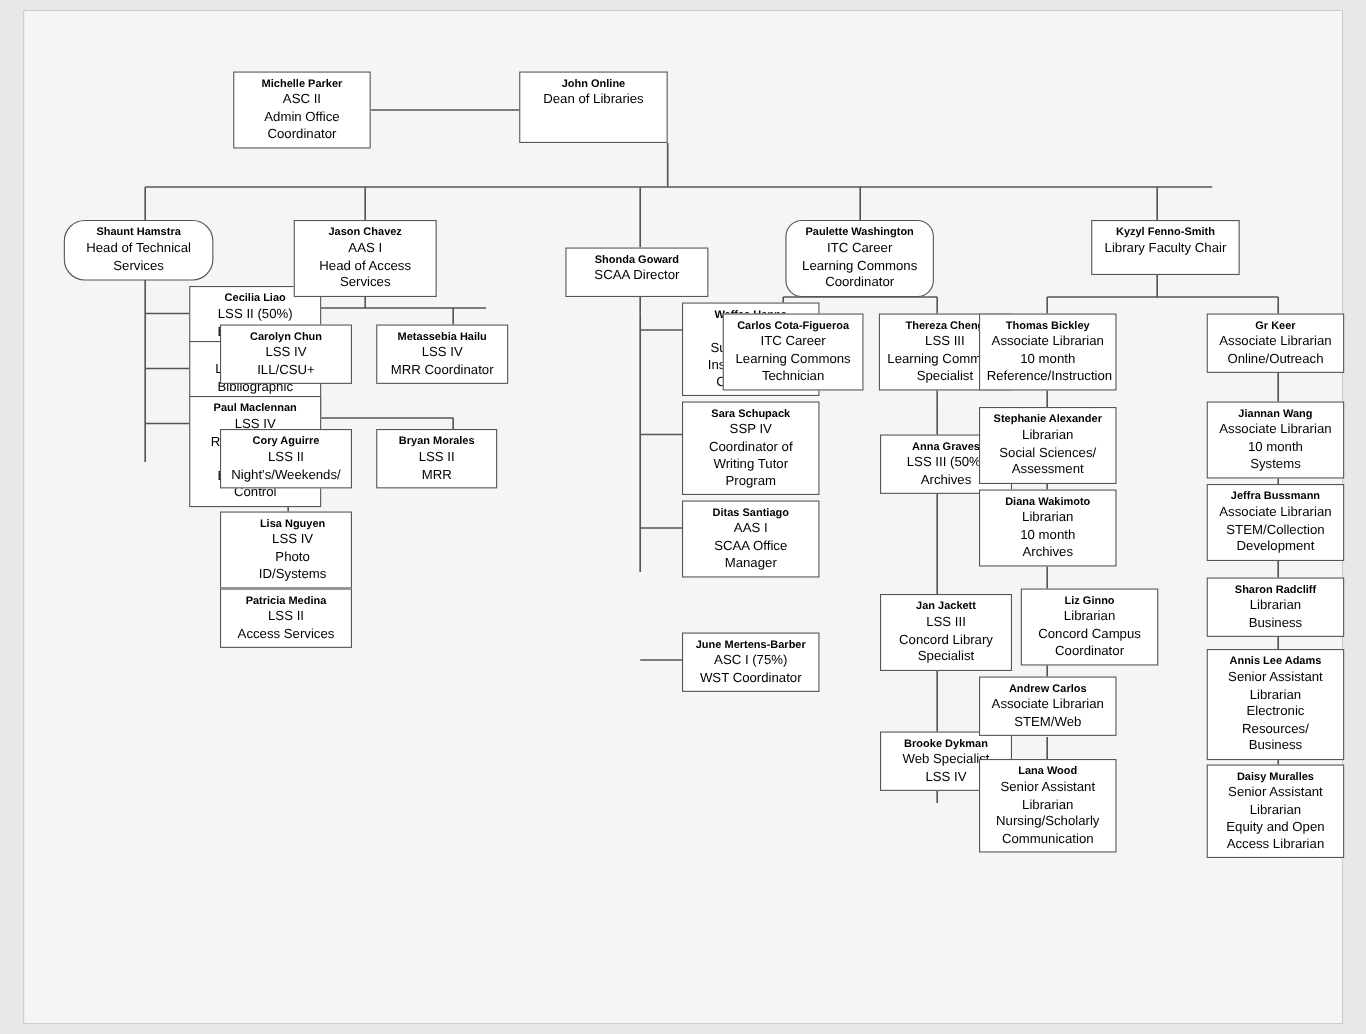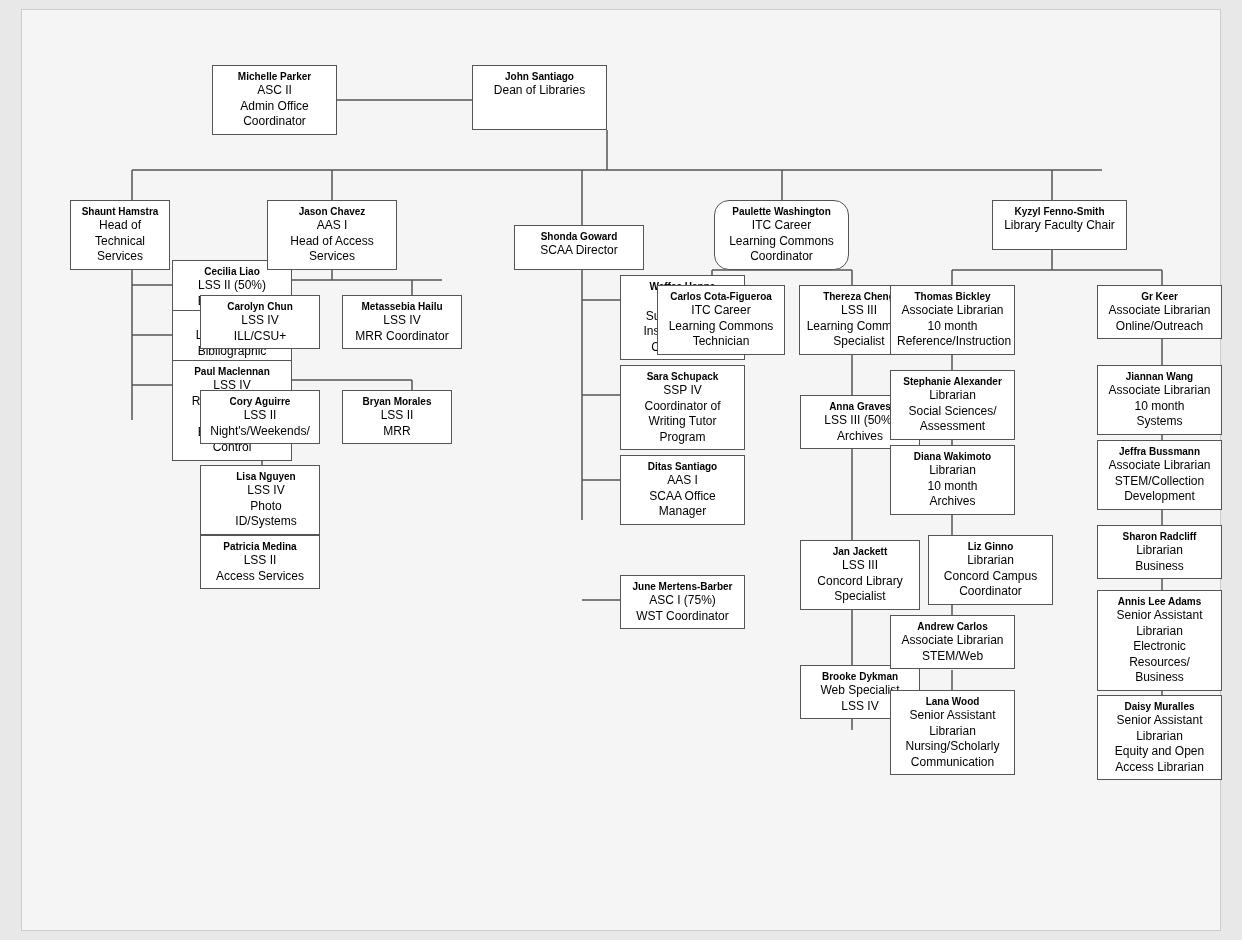--- a/index.html
+++ b/index.html
@@ -148,25 +148,25 @@
 
       <line x1="1120" y1="645" x2="1120" y2="670" stroke="#555" stroke-width="1.5"></line>
     </svg>
 
     <div class="box" style="left:170px; top:35px; width:125px; min-height:70px;">
       <div class="name">Michelle Parker</div>
       <div class="title">ASC II<br>Admin Office<br>Coordinator</div>
     </div>
 
     <div class="box" style="left:430px; top:35px; width:135px; min-height:65px;">
-      <div class="name">John Santiago</div>
+      <div class="name">John Online</div>
       <div class="title">Dean of Libraries</div>
     </div>
 
-    <div class="box" style="left:28px; top:170px; width:100px; min-height:55px;">
+    <div class="box" style="left:16px; top:170px; width:136px; min-height:55px;border-radius:19px;">
       <div class="name">Shaunt Hamstra</div>
       <div class="title">Head of Technical<br>Services</div>
     </div>
 
     <div class="box" style="left:130px; top:230px; width:120px; min-height:45px;">
       <div class="name">Cecilia Liao</div>
       <div class="title">LSS II (50%)<br>Bibliographic Control</div>
     </div>
 
     <div class="box" style="left:130px; top:280px; width:120px; min-height:45px;">

